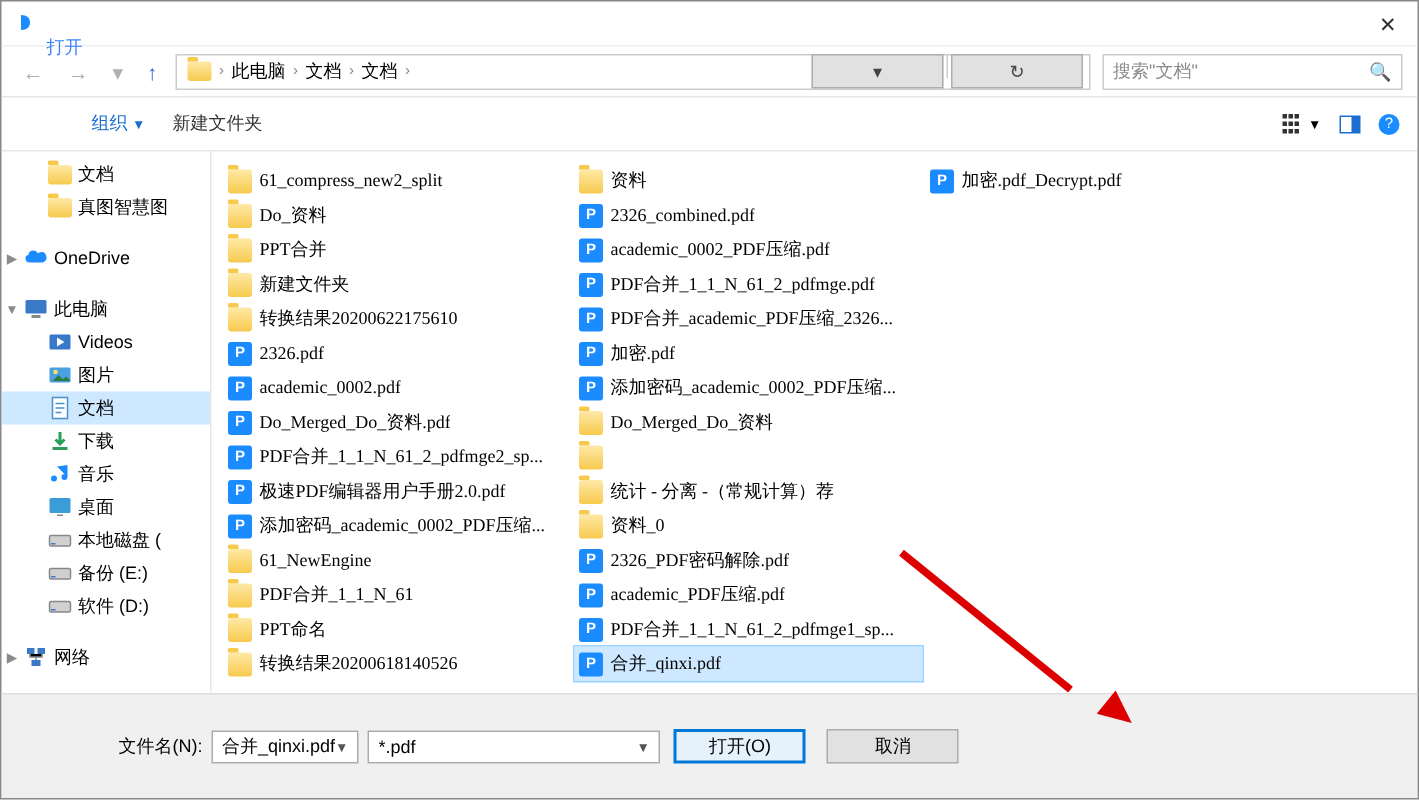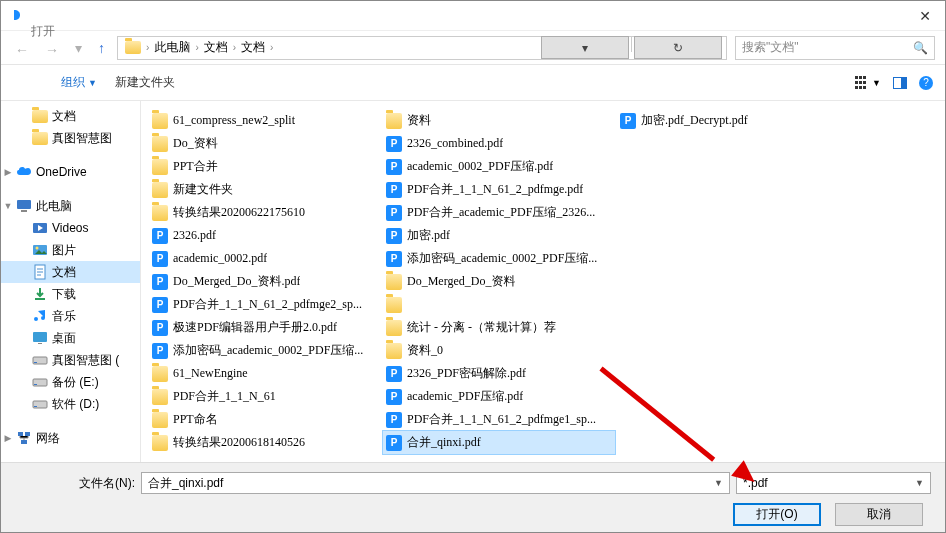--- a/index.html
+++ b/index.html
@@ -1,19 +1,19 @@
 <!DOCTYPE html>
 <html><head>
 <meta charset="utf-8">
 <style>
 *{box-sizing:border-box;margin:0;padding:0;font-family:"Microsoft YaHei","Segoe UI",sans-serif;font-size:12px;}
 body{width:946px;height:533px;background:#fff;border:1px solid #888;position:relative;overflow:hidden;}
 .titlebar{height:30px;display:flex;align-items:center;padding:0 8px;border-bottom:1px solid #eee;}
 .titlebar .app-icon{width:16px;height:16px;margin-right:6px;}
-.titlebar .title{color:#737373;margin-top:32px;}
+.titlebar .title{color:#3b82f6;margin-top:32px;}
 .titlebar .close{margin-left:auto;font-size:14px;color:#333;cursor:default;padding:2px 6px;}
 .navbar{height:34px;display:flex;align-items:center;padding:0 10px;gap:8px;border-bottom:1px solid #e5e5e5;}
 .navbar .nav-btn{color:#b0b0b0;font-size:14px;padding:2px 4px;}
 .navbar .nav-btn.up{color:#2b6cd6;}
 .navbar .path{flex:1;display:flex;align-items:center;height:24px;border:1px solid #ccc;background:#fff;padding:0 4px;gap:2px;}
 .navbar .path .crumb{display:inline-flex;align-items:center;gap:3px;padding:0 3px;}
 .navbar .path .chev{color:#888;font-size:10px;}
 .navbar .path .dd{margin-left:auto;display:flex;gap:2px;}
 .navbar .path .dd .vline{width:1px;height:16px;background:#ccc;}
 .navbar .path .dd .btn{padding:0 3px;color:#444;}
@@ -37,21 +37,21 @@
 .tree .node.sel{background:#cde8ff;}
 .tree .spacer{height:12px;}
 .files{flex:1;padding:8px 0 0 8px;display:flex;flex-wrap:wrap;flex-direction:column;align-content:flex-start;height:100%;overflow:hidden;}
 .files .item{display:flex;align-items:center;height:23px;width:232px;margin-right:2px;padding:0 3px;gap:5px;white-space:nowrap;overflow:hidden;text-overflow:ellipsis;}
 .files .item .ic{width:16px;height:16px;flex:0 0 16px;}
 .files .item .txt{overflow:hidden;text-overflow:ellipsis;font-family:Liberation Serif, serif;}
 .files .item.sel{background:#cde8ff;outline:1px solid #99d1ff;}
 .folder-ic{background:linear-gradient(#ffe9a8,#f7ca4d);border-radius:2px;position:relative;}
 .folder-ic::before{content:"";position:absolute;top:-3px;left:0;width:7px;height:3px;background:#f7ca4d;border-radius:1px 1px 0 0;}
 .pdf-ic{background:#1a8cff;color:#fff;text-align:center;line-height:16px;font-weight:bold;font-size:10px;border-radius:2px;}
-.bottombar{position:absolute;left:0;right:0;bottom:0;height:70px;background:#f0f0f0;border-top:1px solid #ddd;padding:9px 14px;display:flex;flex-direction:column;gap:9px;}
+.bottombar{position:absolute;left:0;right:0;bottom:0;height:70px;background:#f0f0f0;border-top:1px solid #ddd;padding:9px 14px;display:flex;flex-direction:row;gap:9px;}
 .bottombar .row{display:flex;align-items:center;gap:6px;}
 .bottombar .lbl{width:60px;text-align:right;margin-left:60px;}
 .combo{border:1px solid #aaa;background:#fff;height:22px;display:flex;align-items:center;padding:0 6px;justify-content:space-between;}
 .combo .dd{color:#555;font-size:9px;}
 .fname{flex:1;}
 .ftype{width:195px;}
 .btns{display:flex;gap:14px;margin-left:auto;padding-right:8px;}
 .btn{width:88px;height:23px;border:1px solid #adadad;background:#e1e1e1;display:flex;align-items:center;justify-content:center;}
 .btn.primary{border:2px solid #0078d7;background:#e5f1fb;}
 .arrow-overlay{position:absolute;left:600px;top:365px;pointer-events:none;}
@@ -224,21 +224,21 @@
         <span>桌面</span>
       </div>
       <div class="node lvl2">
         <span class="exp"></span>
         <span class="ic">
           <svg width="16" height="16">
             <rect x="1" y="5" width="14" height="7" fill="#d0d0d0" stroke="#888" rx="1"></rect>
             <rect x="2" y="10" width="3" height="1" fill="#3a78c8"></rect>
           </svg>
         </span>
-        <span>真图智慧图 (</span>
+        <span>本地磁盘 (</span>
       </div>
       <div class="node lvl2">
         <span class="exp"></span>
         <span class="ic">
           <svg width="16" height="16">
             <rect x="1" y="5" width="14" height="7" fill="#d0d0d0" stroke="#888" rx="1"></rect>
             <rect x="2" y="10" width="3" height="1" fill="#3a78c8"></rect>
           </svg>
         </span>
         <span>备份 (E:)</span>

